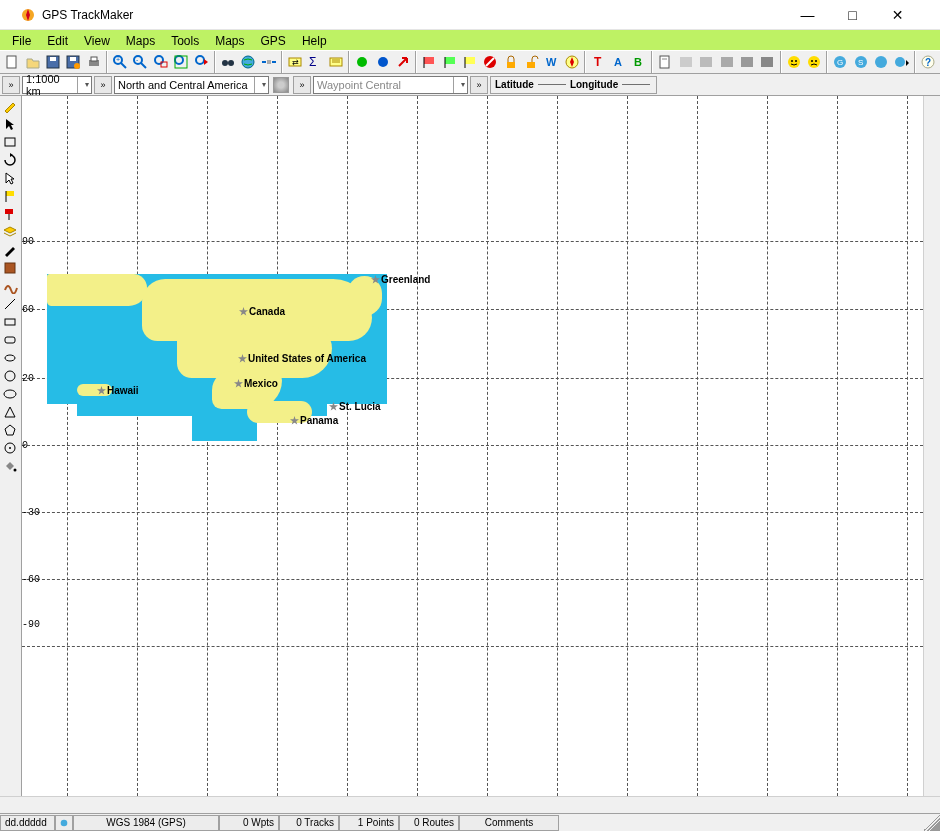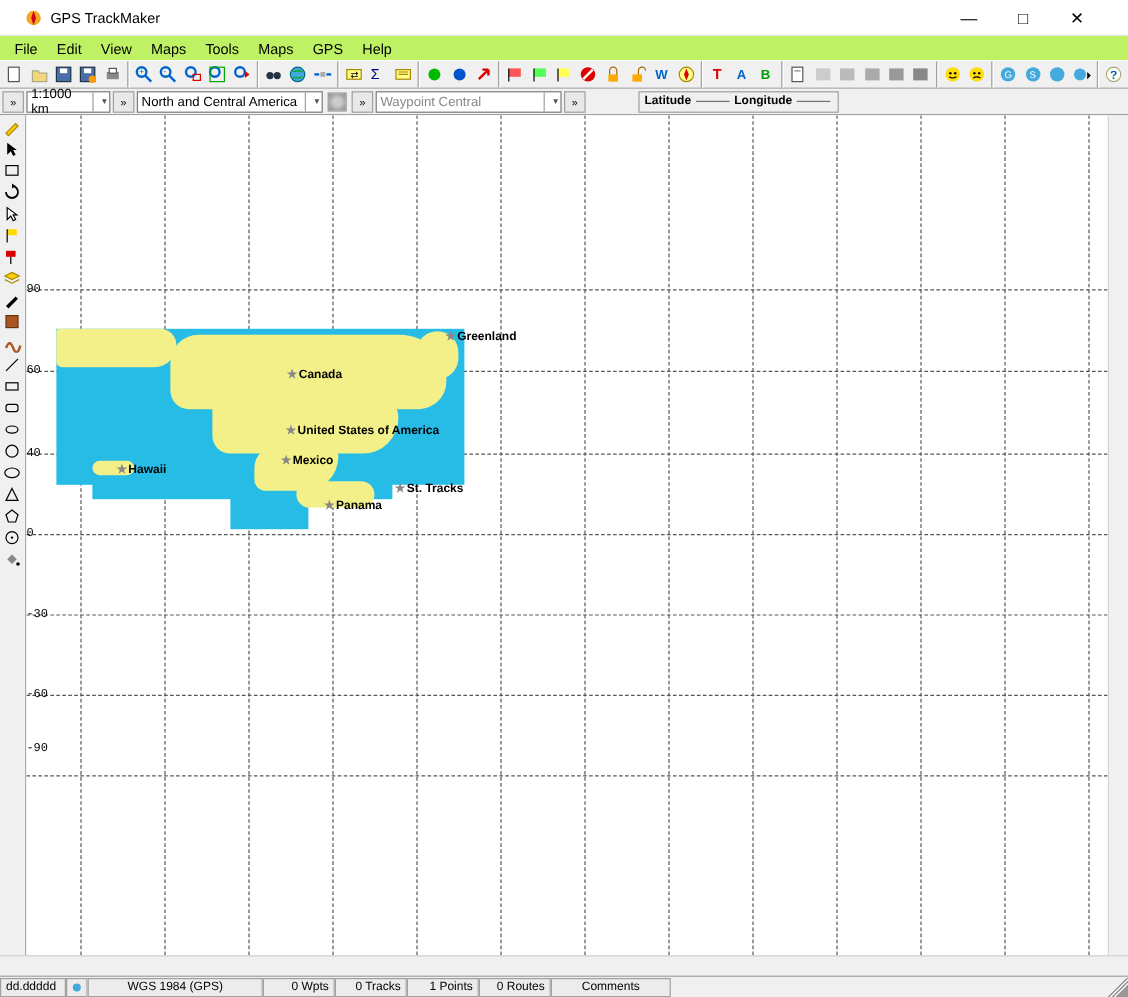--- a/index.html
+++ b/index.html
@@ -20,21 +20,21 @@
 .tbtn { width: 22px; height: 22px; display: flex; align-items: center; justify-content: center; border: 1px solid transparent; position: relative; }
 .sep { width: 6px; height: 22px; border-left: 1px solid #a0a0a0; border-right: 1px solid #fff; margin: 0 2px; width: 2px; }
 
 
 .infobar { background: #f0f0f0; border-bottom: 1px solid #a0a0a0; display: flex; align-items: center; padding: 1px 2px; height: 22px; gap: 2px; }
 .arrowbtn { width: 18px; height: 18px; display: flex; align-items: center; justify-content: center; font-size: 9px; color: #000; border: 1px solid #a0a0a0; background: #e8e8e8; }
 .combo { height: 18px; background: #fff; border: 1px solid #7a7a7a; padding: 0 14px 0 3px; font-size: 11px; display: flex; align-items: center; position: relative; }
 .combo::after { content: ""; border-left: 1px solid #a0a0a0; position: absolute; right: 13px; top: 0; bottom: 0; }
 .combo .dd { position: absolute; right: 2px; font-size: 8px; color: #555; }
 .thumb { width: 16px; height: 16px; border: 1px solid #999; background: radial-gradient(circle, #ccc 30%, #888 100%); margin: 0 2px; }
-.coordbox { height: 18px; border: 1px solid #a0a0a0; background: #f0f0f0; padding: 0 4px; font-size: 10px; display: flex; align-items: center; gap: 2px; margin-left: 42px; }
+.coordbox { height: 18px; border: 1px solid #a0a0a0; background: #f0f0f0; padding: 0 4px; font-size: 10px; display: flex; align-items: center; gap: 2px; }
 .coordbox .lbl { font-weight: bold; }
 .coordbox .line { display: inline-block; width: 28px; border-bottom: 1px solid #707070; margin: 0 2px; }
 
 
 .lefttool { width: 22px; background: #f0f0f0; border-right: 1px solid #a0a0a0; display: flex; flex-direction: column; padding: 1px 0; }
 .lefttool .tbtn { width: 20px; height: 18px; }
 
 
 .workspace { flex: 1; display: flex; overflow: hidden; }
 .canvas { flex: 1; position: relative; background: #fff; overflow: hidden; }
@@ -513,21 +513,21 @@
     <div class="gridline-h" style="top:145px"></div>
     <div class="gridline-h" style="top:213px"></div>
     <div class="gridline-h" style="top:282px"></div>
     <div class="gridline-h" style="top:349px"></div>
     <div class="gridline-h" style="top:416px"></div>
     <div class="gridline-h" style="top:483px"></div>
     <div class="gridline-h" style="top:550px"></div>
 
     <div class="gridlabel" style="left:0px;top:140px">90</div>
     <div class="gridlabel" style="left:0px;top:208px">60</div>
-    <div class="gridlabel" style="left:0px;top:277px">40</div>
+    <div class="gridlabel" style="left:0px;top:277px">20</div>
     <div class="gridlabel" style="left:0px;top:344px">0</div>
     <div class="gridlabel" style="left:0px;top:411px">-30</div>
     <div class="gridlabel" style="left:0px;top:478px">-60</div>
     <div class="gridlabel" style="left:0px;top:523px">-90</div>
 
     <div class="maprect" style="left:25px;top:178px;width:340px;height:130px"></div>
     <div class="maprect" style="left:55px;top:285px;width:250px;height:35px"></div>
     <div class="maprect" style="left:170px;top:300px;width:65px;height:45px"></div>
 
     <div class="landmass" style="left:25px;top:178px;width:100px;height:32px;border-radius:6px 30px 40px 10px"></div>
@@ -536,22 +536,22 @@
     <div class="landmass" style="left:190px;top:275px;width:70px;height:38px;border-radius:20px 10px 30px 10px"></div>
     <div class="landmass" style="left:225px;top:305px;width:65px;height:22px;border-radius:20px"></div>
     <div class="landmass" style="left:55px;top:288px;width:35px;height:12px;border-radius:10px"></div>
     <div class="landmass" style="left:325px;top:180px;width:35px;height:40px;border-radius:20px"></div>
 
     <div class="maplabel" style="left:349px;top:178px"><span class="star">★</span><span>Greenland</span></div>
     <div class="maplabel" style="left:217px;top:210px"><span class="star">★</span><span>Canada</span></div>
     <div class="maplabel" style="left:216px;top:257px"><span class="star">★</span><span>United States of America</span></div>
     <div class="maplabel" style="left:75px;top:289px"><span class="star">★</span><span>Hawaii</span></div>
     <div class="maplabel" style="left:212px;top:282px"><span class="star">★</span><span>Mexico</span></div>
-    <div class="maplabel" style="left:248px;top:319px"><span class="star">★</span><span>Panama</span></div>
-    <div class="maplabel" style="left:307px;top:305px"><span class="star">★</span><span>St. Tracks</span></div>
+    <div class="maplabel" style="left:268px;top:319px"><span class="star">★</span><span>Panama</span></div>
+    <div class="maplabel" style="left:307px;top:305px"><span class="star">★</span><span>St. Lucia</span></div>
   </div>
 
   <div class="vscroll"></div>
 </div>
 <div class="hscroll"></div>
 
 <div class="statusbar">
   <div class="status-cell" style="width:55px">dd.ddddd</div>
   <div class="status-cell" style="width:18px;justify-content:center">
     <svg width="12" height="12" viewBox="0 0 12 12">

